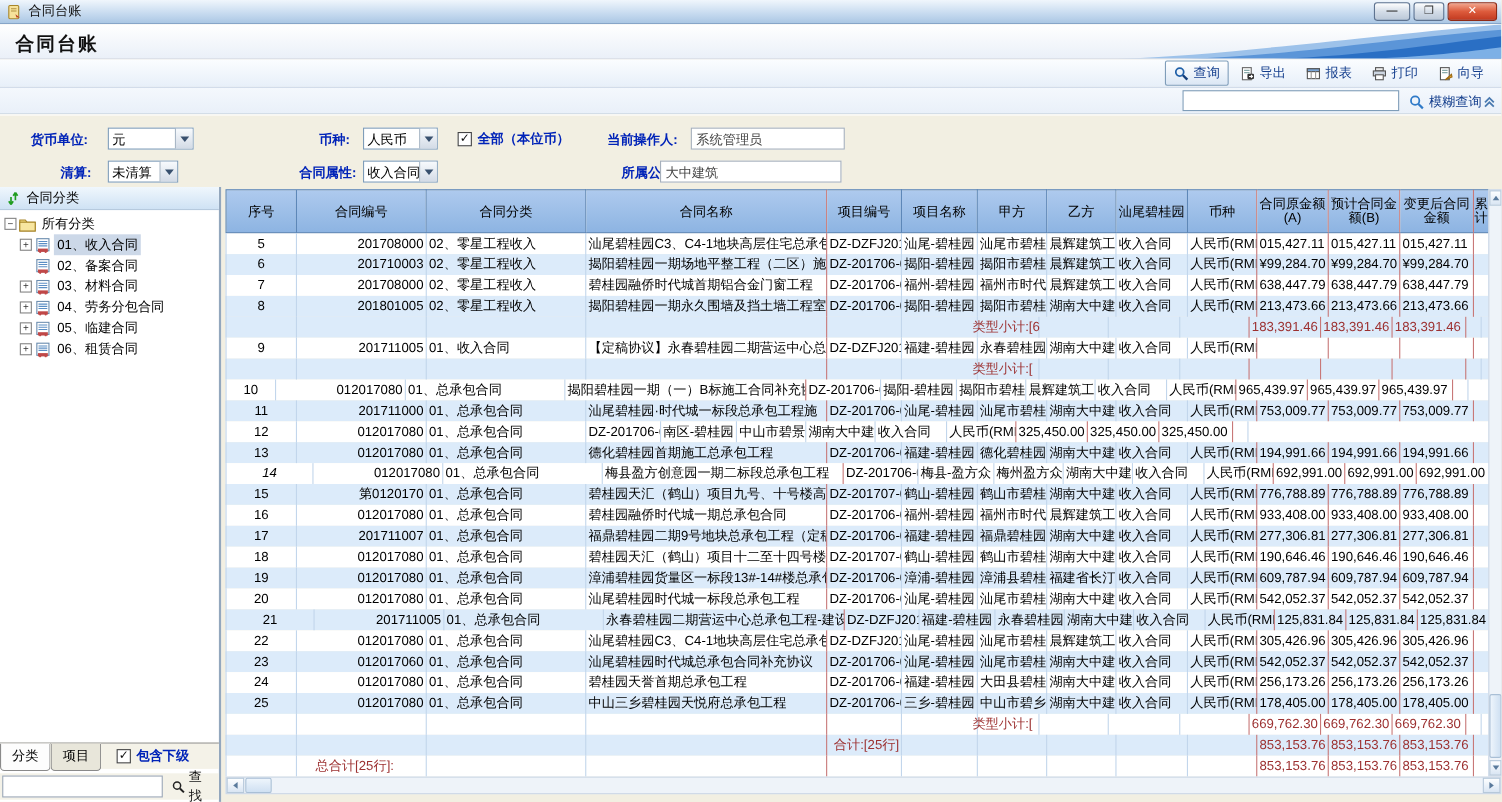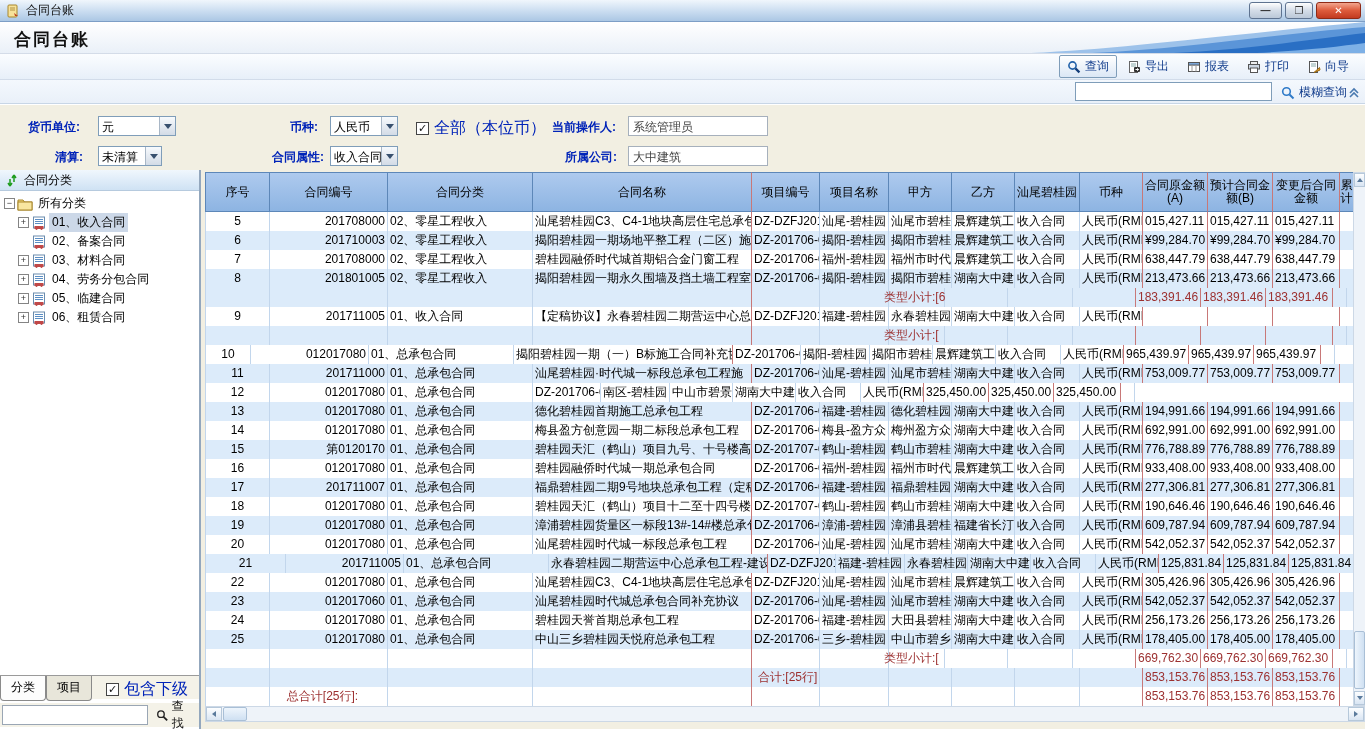--- a/index.html
+++ b/index.html
@@ -30,21 +30,21 @@
 
 .filters{left:0;top:104px;width:1365px;height:66px;background:#f2efe2;border-top:1px solid #ffffff}
 .flabel{position:absolute;font-weight:bold;color:#0023b8;font-size:12px}
 .dropdown{position:absolute;height:20px;border:1px solid #7f9db9;background:#fff;display:flex}
 .dd-val{flex:1;font-size:12px;padding:2px 3px;overflow:hidden;white-space:nowrap}
 .dd-btn{width:16px;background:linear-gradient(#f7fafd,#d3dbe6);border-left:1px solid #a9b7c6;display:flex;align-items:center;justify-content:center}
 .tri-down{width:0;height:0;border-left:4px solid transparent;border-right:4px solid transparent;border-top:5px solid #38506e}
 .txtfield{position:absolute;height:20px;border:1px solid #a6b0bc;background:#fff;font-size:12px;padding:2px 4px;color:#444;overflow:hidden;white-space:nowrap}
 .cb{display:inline-block;width:13px;height:13px;border:1px solid #444;background:#fff;text-align:center;line-height:11px;font-size:11px;font-weight:bold;color:#111;vertical-align:middle}
 .cbrow{position:absolute;display:flex;align-items:center;gap:5px}
-.cbl{color:#0023b8;font-weight:normal;font-size:16px}
+.cbl{color:#0023b8;font-weight:bold;font-size:12px}
 
 .sidebar{left:0;top:170px;width:201px;height:559px;background:#fff;border-right:2px solid #93a7bd}
 .side-head{height:21px;background:linear-gradient(#f0f7fd,#cfe2f4);border-bottom:1px solid #b6cade;display:flex;align-items:center;gap:6px;padding-left:6px;font-size:12px}
 .tree{padding-top:3px}
 .tree-row{height:19px;display:flex;align-items:center;font-size:12px;white-space:nowrap}
 .tree-row .box{width:11px;height:11px;border:1px solid #848484;background:#fff;font-size:9px;line-height:9px;text-align:center;color:#333;flex:none}
 .tree-row .spacer{width:11px;flex:none}
 .tree-row .ticon2{width:16px;height:14px;margin:0 2px;flex:none}
 .tree-row .lbl{padding:1px 3px}
 .tree-row .lbl.sel{background:#ccd8e8}
@@ -200,21 +200,21 @@
   <span class="flabel" style="left:272px;top:44px">合同属性:</span>
   <div class="dropdown" style="left:330px;top:41px;width:68px">
     <span class="dd-val">收入合同</span>
     <span class="dd-btn">
         <span class="tri-down"></span>
       </span>
   </div>
   <span class="flabel" style="left:552px;top:14px">当前操作人:</span>
   <div class="txtfield" style="left:628px;top:11px;width:140px">系统管理员</div>
   <span class="flabel" style="left:565px;top:44px">所属公司:</span>
-  <div class="txtfield" style="left:628px;top:41px;width:140px">大中建筑</div>
+  <div class="txtfield" style="left:600px;top:41px;width:165px">大中建筑</div>
 </div>
 
 <div class="abs sidebar">
   <div class="side-head">
     <svg width="12" height="13" viewBox="0 0 12 13">
         <path d="M4 5 L4 12 M4 12 L2 9 M4 12 L6 9" stroke="#1f9c1f" stroke-width="1.5" fill="none"></path>
         <path d="M8 8 L8 1 M8 1 L6 4 M8 1 L10 4" stroke="#1f9c1f" stroke-width="1.5" fill="none"></path>
       </svg>
     <span>合同分类</span>
   </div>
@@ -513,21 +513,21 @@
         <div class="td c6" style="width: 63px;">德化碧桂园</div>
         <div class="td c7" style="width: 63px;">湖南大中建</div>
         <div class="td c8" style="width: 65px;">收入合同</div>
         <div class="td c9 redsep" style="width: 63px;">人民币(RMB</div>
         <div class="td c10 redsep" style="width: 65px;">194,991.66</div>
         <div class="td c11 redsep" style="width: 65px;">194,991.66</div>
         <div class="td c12 redsep" style="width: 67px;">194,991.66</div>
         <div class="td c13" style="width: 14px;"></div>
       </div>
       <div class="trow white">
-        <div class="td c0" style="width: 65px;">14</div>
+        <div class="td c0" style="width: 80px; font-style: italic;">14</div>
         <div class="td c1" style="width: 118px;">012017080</div>
         <div class="td c2" style="width: 145px;">01、总承包合同</div>
         <div class="td c3 redsep" style="width: 219px;">梅县盈方创意园一期二标段总承包工程</div>
         <div class="td c4" style="width: 68px;">DZ-201706-0</div>
         <div class="td c5" style="width: 69px;">梅县-盈方众</div>
         <div class="td c6" style="width: 63px;">梅州盈方众</div>
         <div class="td c7" style="width: 63px;">湖南大中建</div>
         <div class="td c8" style="width: 65px;">收入合同</div>
         <div class="td c9 redsep" style="width: 63px;">人民币(RMB</div>
         <div class="td c10 redsep" style="width: 65px;">692,991.00</div>

